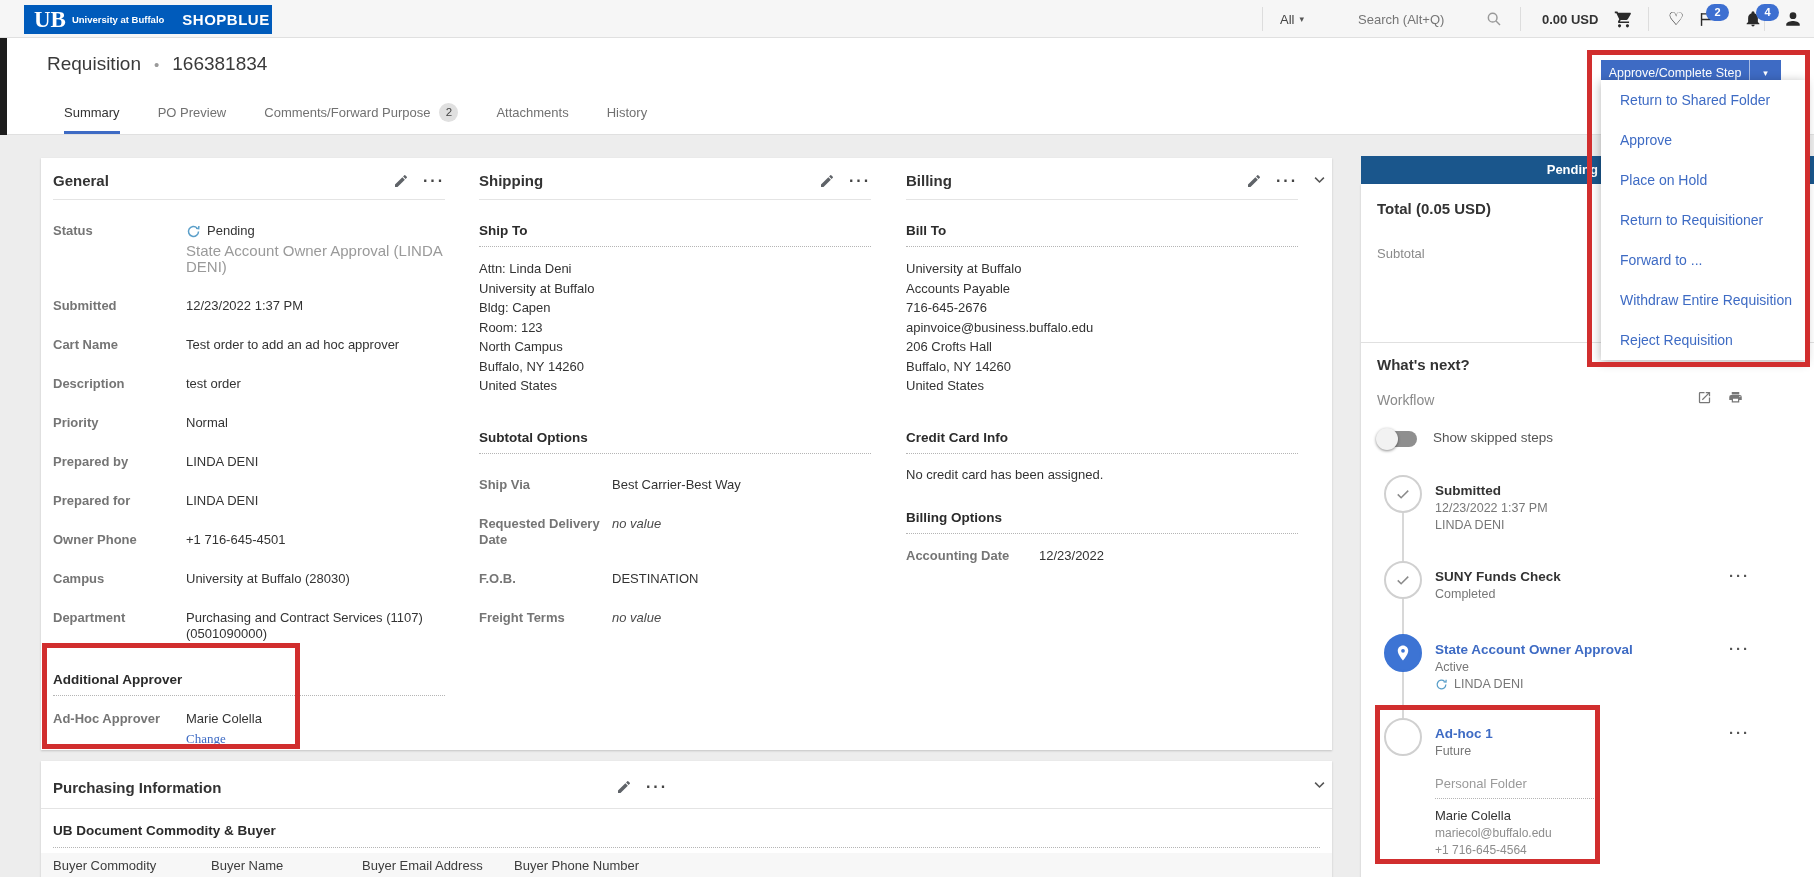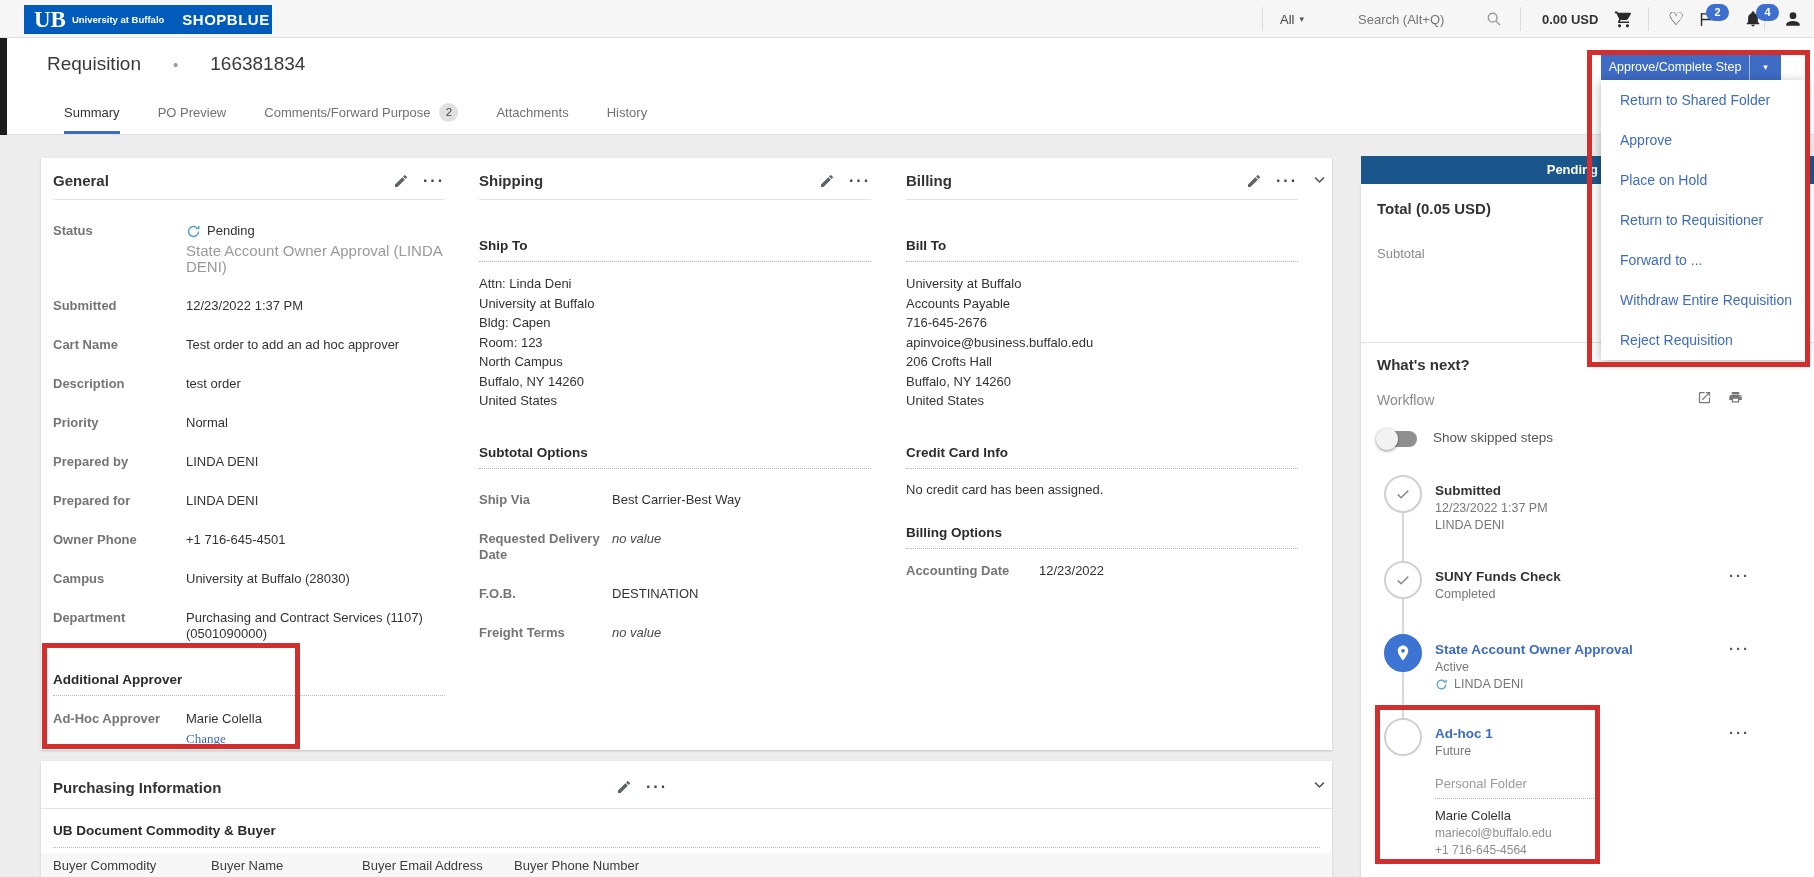--- a/index.html
+++ b/index.html
@@ -15,21 +15,21 @@
   .brand-app { font-size:15px; font-weight:bold; letter-spacing:.5px; }
   .tb-item { position:absolute; top:0; height:38px; display:flex; align-items:center; font-size:13px; color:#444; }
   .tb-sep { position:absolute; top:7px; width:1px; height:24px; background:#ddd; }
   .tb-search-input { border:none; background:transparent; outline:none; font-size:13px; color:#444; width:118px; font-family:"Liberation Sans",sans-serif; }
   .tb-search-input::placeholder { color:#757575; }
   .nbadge { position:absolute; background:#3D6FD1; color:#fff; border-radius:9px; font-size:11px; font-weight:bold; height:17px; min-width:23px; text-align:center; line-height:17px; padding:0 4px; }
   .caret { font-size:9px; color:#555; margin-left:5px; }
 
   
   .header { position:absolute; left:0; top:38px; width:1814px; height:52px; background:#fff; }
-  .doc-title { position:absolute; left:47px; top:15px; font-size:19px; color:#3a3a3a; display:flex; align-items:center; gap:32px; }
+  .doc-title { position:absolute; left:47px; top:15px; font-size:19px; color:#3a3a3a; display:flex; align-items:center; gap:13px; }
   .doc-bullet { color:#9a9a9a; font-size:15px; }
   .hicon { position:absolute; top:57px; color:#5f6368; cursor:pointer; }
   .hamburger { font-size:21px; line-height:20px; color:#5f6368; }
   .hdots { font-size:19px; letter-spacing:2px; color:#444; font-weight:bold; }
   .hsep { position:absolute; left:1533px; top:57px; width:1px; height:22px; background:#ddd; }
 
   
   .tabs { position:absolute; left:0; top:90px; width:1814px; height:45px; background:#fff; border-bottom:1px solid #e0e0e0; display:flex; align-items:stretch; padding-left:64px; }
   .tab { display:flex; align-items:center; margin-right:38px; font-size:13px; color:#717171; border-bottom:3px solid transparent; padding-top:3px; cursor:pointer; }
   .tab.active { color:#333; border-bottom-color:#3e6bc4; }
@@ -53,21 +53,21 @@
   .card-chevron { position:absolute; left:1271px; top:14px; cursor:pointer; }
 
   .frow { display:flex; align-items:flex-start; margin-top:23px; font-size:13px; line-height:16px; }
   .flabel { width:133px; flex:0 0 133px; color:#757575;font-weight:bold; }
   .fvalue { color:#333; }
   .italic { font-style:italic; color:#4a4a4a; }
   .status-sub { font-size:15px; color:#9a9a9a; margin-top:4px; }
   .status-val { display:flex; align-items:center; gap:6px; }
 
   .subhead { font-size:13.5px; font-weight:bold; color:#2b2b2b; padding-bottom:8px; border-bottom:1px dotted #b5b5b5; margin-top:28px; }
-  .subhead.first { margin-top:38px; }
+  .subhead.first { margin-top:23px; }
   .addr { margin-top:12px; font-size:13px; color:#333; line-height:19.5px; }
 
   .addl-block { margin-top:30px; }
   .addl-title { font-size:13.5px; font-weight:bold; color:#2b2b2b; padding-bottom:8px; border-bottom:1px dotted #b5b5b5; }
   .link { color:#3e6bc4; cursor:pointer; font-size:13px;font-family:Liberation Serif, serif; }
 
   
   .purch-title { position:absolute; left:12px; top:18px; font-size:15px; font-weight:bold; color:#333; }
   .purch-icons { position:absolute; left:575px; top:18px; display:flex; gap:14px; align-items:center; }
   .purch-head-line { position:absolute; left:0px; top:47px; width:1291px; border-bottom:1px solid #e4e4e4; }
@@ -101,21 +101,21 @@
   .step-title.blue { color:#3e6bc4; cursor:pointer; }
   .step-line { font-size:12.5px; color:#777; margin-top:3px; }
   .step-person-row { display:flex; align-items:center; gap:6px; font-size:12.5px; color:#777; margin-top:3px; }
   .folder-label { font-size:13px; color:#9a9a9a; margin-top:18px; padding-bottom:7px; border-bottom:1px dotted #b5b5b5; width:163px; }
   .person-name { font-size:13px; color:#333; margin-top:9px; }
   .person-sub { font-size:12px; color:#8d8d8d; margin-top:3px; }
   .step-dots { position:absolute; left:368px; font-size:15px; letter-spacing:2px; color:#555; font-weight:bold; cursor:pointer; }
   .sd2{top:383px;} .sd3{top:456px;} .sd4{top:540px;}
 
   
-  .primary-btn { position:absolute; left:1601px; top:54px; height:26px; display:flex; z-index:5; cursor:pointer;justify-content:center; }
+  .primary-btn { position:absolute; left:1601px; top:60px; height:26px; display:flex; z-index:5; cursor:pointer;justify-content:center; }
   .pb-main { width:148px; background:#3e6bc4; color:#fff; font-size:12.5px; display:flex; align-items:center; justify-content:center; }
   .pb-arrow { width:32px; background:#3e6bc4; border-left:1px solid rgba(255,255,255,.55); color:#fff; font-size:9px; display:flex; align-items:center; justify-content:center; }
   .action-menu { position:absolute; left:1601px; top:80px; width:205px; background:#fff; box-shadow:0 2px 10px rgba(0,0,0,.3); z-index:5; }
   .menu-item { height:40px; line-height:40px; padding-left:19px; font-size:14px; color:#3e6bc4; cursor:pointer; white-space:nowrap; }
 
   
   .red-box { position:absolute; border:5px solid #d12e2e; z-index:8; pointer-events:none; }
   .rb-menu { left:1587px; top:50px; width:223px; height:317px; }
   .rb-addl { left:42px; top:643px; width:258px; height:106px; }
   .rb-adhoc { left:1375px; top:705px; width:225px; height:159px; }

